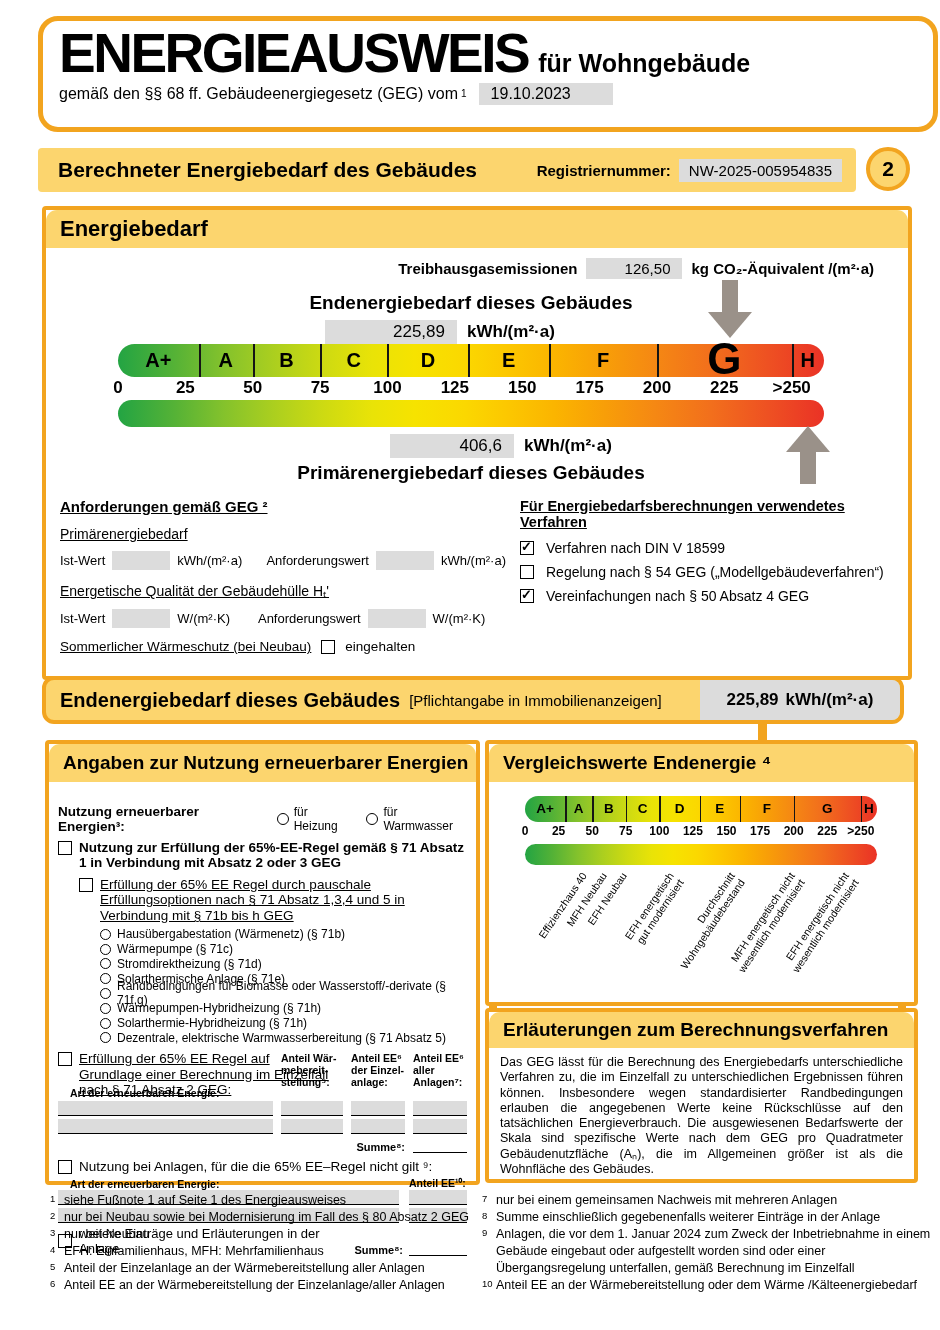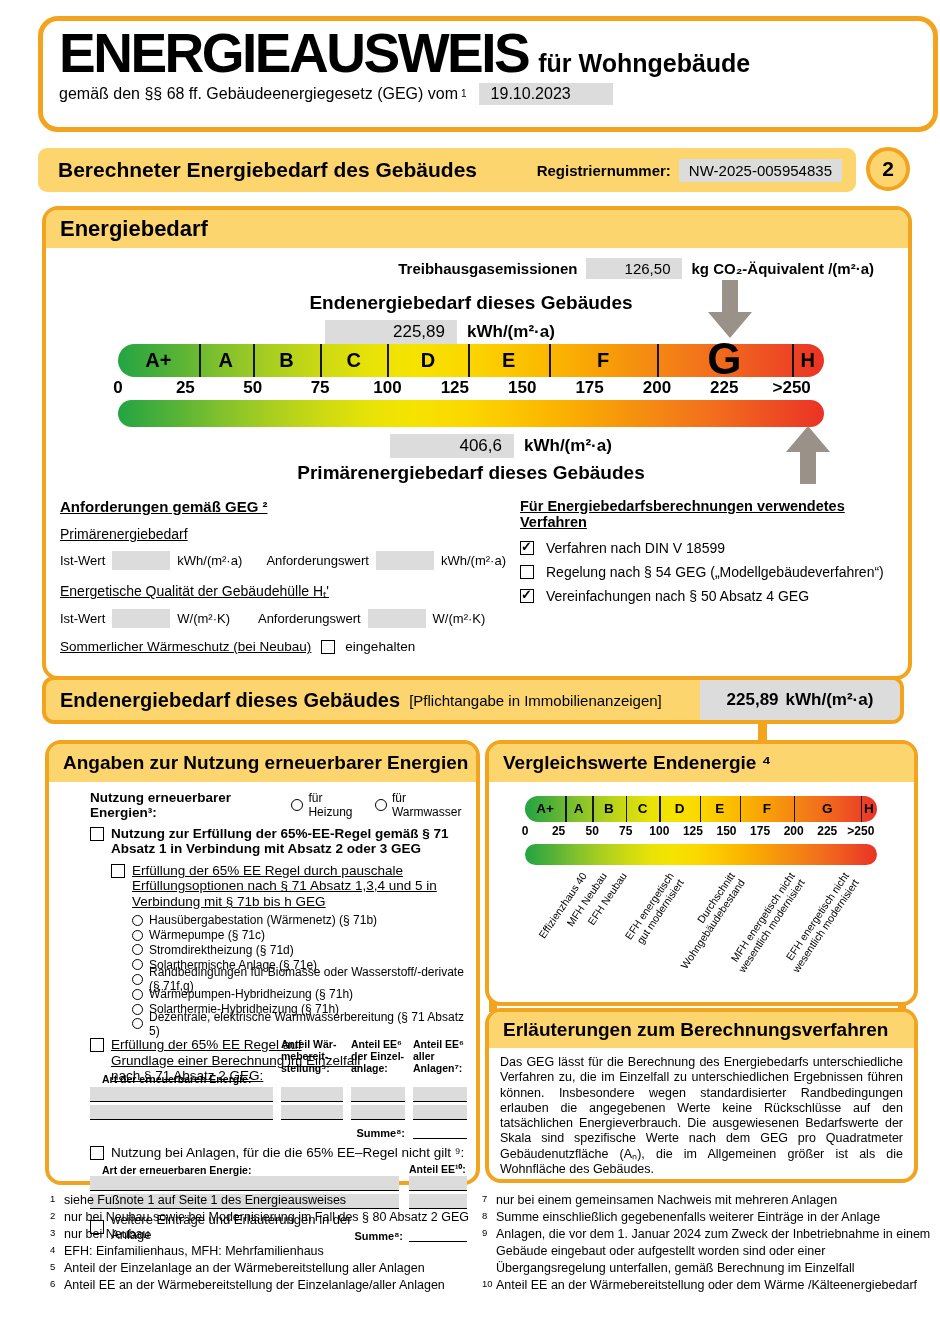--- a/index.html
+++ b/index.html
@@ -1,33 +1,33 @@
 <!DOCTYPE html>
 <html><head>
 <meta charset="utf-8">
 <style>
   html,body{margin:0;padding:0;background:#fff;}
   #page{position:relative;width:940px;height:1330px;background:#fff;
         font-family:"Liberation Sans",sans-serif;color:#000;overflow:hidden;}
-  .box{position:absolute;border:4px solid var(--or);border-radius:16px;background:#fff;}
+  .box{position:absolute;border:4px solid var(--or);border-radius:4px;background:#fff;}
   :root{--or:#F2A41F;--amber:#FCD56E;--gray:#DCDCDC;--agr:#9A9189;}
 
   
   #header-box{left:38px;top:16px;width:858px;height:102px;border-width:5px;border-radius:20px;padding:4px 16px 0 16px;}
   #title-row{display:flex;align-items:baseline;gap:10px;}
   #main-title{font-size:55px;font-weight:bold;letter-spacing:-2.5px;line-height:1.05;}
   #sub-title{font-size:25px;font-weight:bold;}
   #law-row{display:flex;align-items:center;font-size:16px;margin-top:0px;}
   #law-row sup{font-size:10px;margin-left:3px;}
   .gbox{background:var(--gray);padding:2px 12px;}
   #date-box{margin-left:12px;font-size:16px;min-width:110px;}
 
   
   #banner{position:absolute;left:38px;top:148px;width:818px;height:44px;background:var(--amber);
-          border-radius:9px;display:flex;align-items:center;}
+          border-radius:4px;display:flex;align-items:center;}
   #banner-title{font-size:21px;font-weight:bold;margin-left:20px;}
   #reg-label{font-size:15px;font-weight:bold;margin-left:auto;}
   #reg-box{font-size:15px;margin:0 14px 0 8px;padding:3px 10px;text-align:right;}
   #page-badge{position:absolute;left:866px;top:147px;width:36px;height:36px;border-radius:50%;
               border:4px solid var(--or);background:var(--amber);display:flex;align-items:center;
               justify-content:center;font-size:21px;font-weight:bold;}
 
   
   .band{height:38px;background:var(--amber);border-radius:11px 11px 0 0;display:flex;align-items:center;
         padding-left:14px;font-weight:bold;}
@@ -97,21 +97,21 @@
   #pflicht-title{font-size:20px;font-weight:bold;margin-left:14px;}
   #pflicht-bracket{font-size:15px;margin-left:9px;}
   #pflicht-value{margin-left:auto;width:200px;height:100%;background:var(--gray);display:flex;
                  align-items:center;justify-content:center;gap:7px;font-size:17px;font-weight:bold;}
 
   .connector{position:absolute;background:var(--or);}
 
   
   #ang-box{left:45px;top:740px;width:427px;height:437px;}
   #ang-box .band{font-size:19px;}
-  #ang-body{padding:5px 9px 0 9px;font-size:13px;position:relative;margin-left:32px;}
+  #ang-body{padding:19px 9px 0 9px;font-size:13px;position:relative;}
   #nutzung-row{display:flex;align-items:center;margin-top:3px;}
   #nutzung-label{font-size:13.5px;font-weight:bold;}
   .r-pair{display:flex;align-items:center;gap:5px;font-size:12px;margin-left:14px;}
   .cb-row{display:flex;gap:7px;margin-top:6px;align-items:flex-start;line-height:1.14;}
   .cb-row .checkbox{margin-top:1px;}
   .cb-bold{font-size:13.5px;font-weight:bold;}
   .cb-ul{font-size:13.5px;text-decoration:underline;}
   .indent1{margin-left:21px;}
   #options-list{margin:4px 0 0 42px;}
   .opt-row{display:flex;align-items:center;gap:6px;font-size:12px;height:14.8px;}

